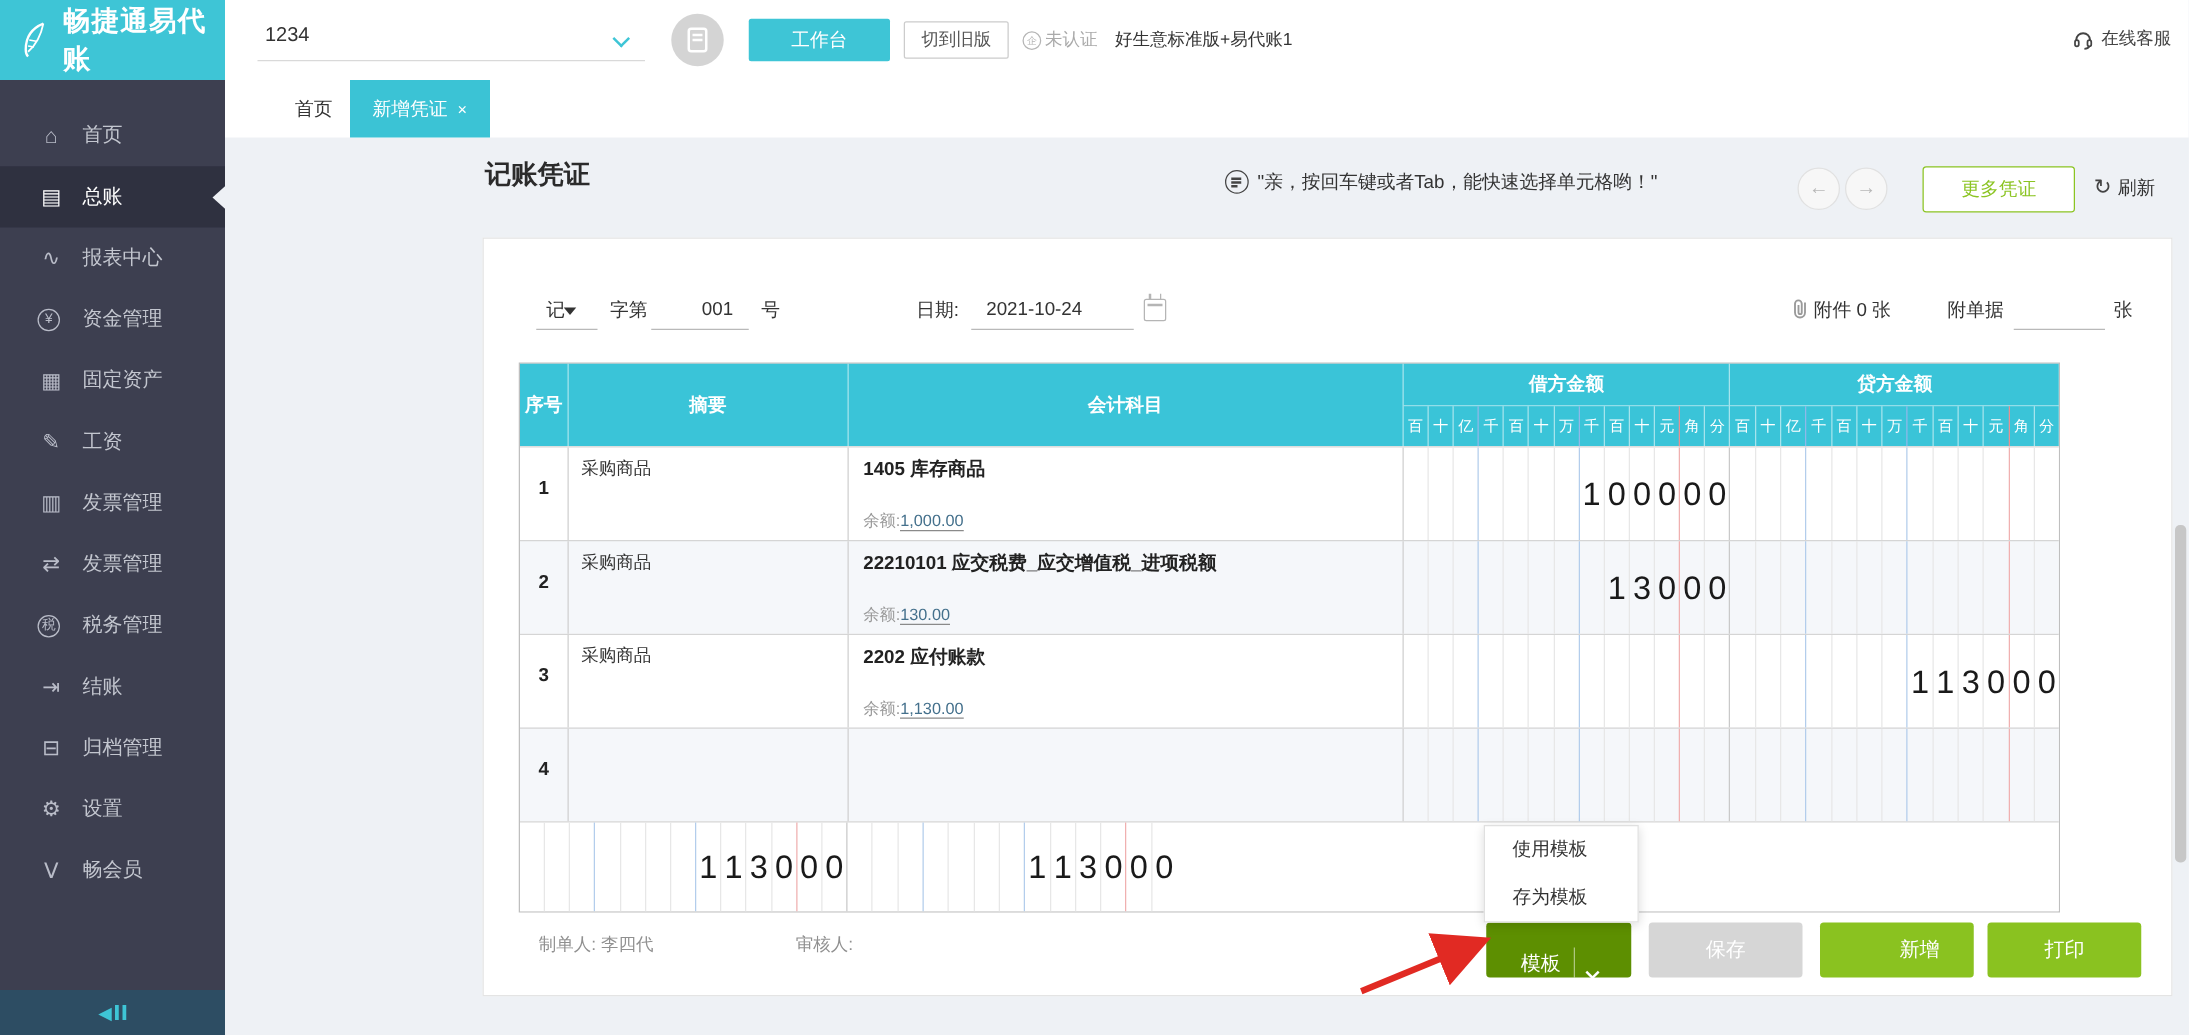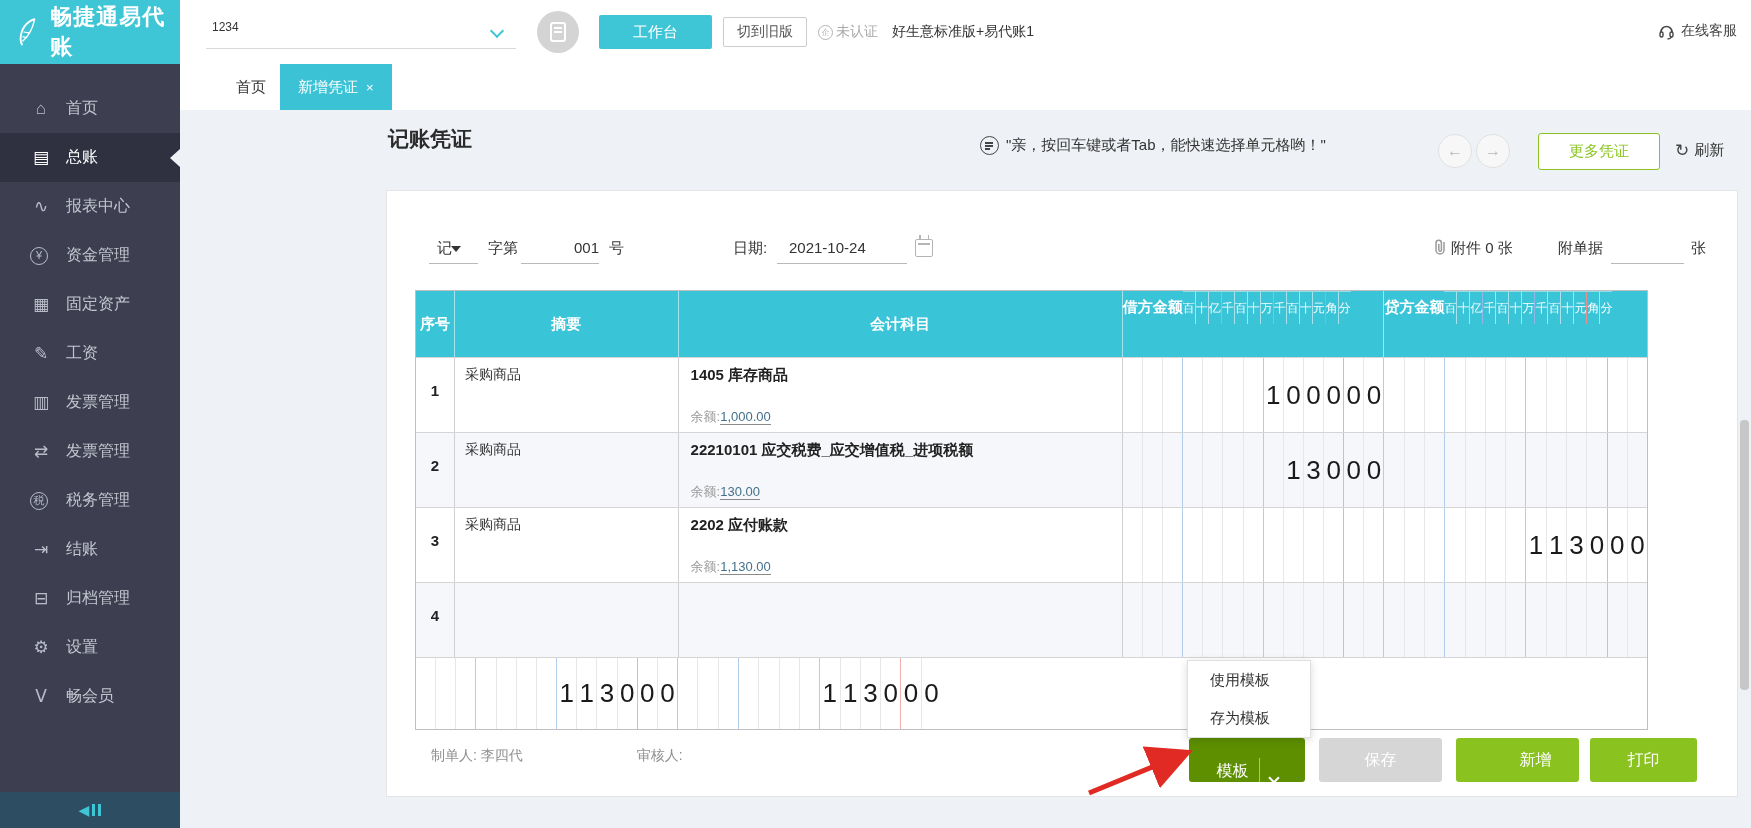--- a/index.html
+++ b/index.html
@@ -19,21 +19,21 @@
   .nav-item.active .notch { position:absolute; right:0; top:50%; transform:translateY(-50%);
       width:0; height:0; border-top:9px solid transparent; border-bottom:9px solid transparent; border-right:10px solid #eef1f5; }
   .ico.circled { border:1.5px solid currentColor; border-radius:50%; width:18px; height:18px; line-height:15px; font-size:11px; margin-right:4px;}
   .collapse-bar { position:absolute; bottom:0; left:0; width:180px; height:36px; background:#2d4d63;
                   display:flex; align-items:center; justify-content:center; gap:3px; cursor:pointer;}
   .collapse-bar .tri { color:#3ec5d6; font-size:14px; line-height:1; }
   .collapse-bar .bar { width:3px; height:12px; background:#3ec5d6; display:inline-block; }
 
   
   .topbar { position:absolute; left:180px; top:0; width:1571px; height:64px; background:#fff; z-index:4; }
-  .acct { position:absolute; left:32px; top:20px; font-size:12px; color:#333; width:300px; cursor:pointer; }
+  .acct { position:absolute; left:32px; top:20px; font-size:16px; color:#333; width:300px; cursor:pointer; }
   .acct-underline { position:absolute; left:26px; top:48px; width:310px; height:1px; background:#d9d9d9; }
   .chev-teal { position:absolute; left:312px; top:26px; width:10px; height:10px; border-right:2px solid #3ec5d6;
                border-bottom:2px solid #3ec5d6; transform:rotate(45deg); }
   .journal { position:absolute; left:357px; top:11px; width:42px; height:42px; border-radius:50%; background:#d4d4d4;
              display:flex; align-items:center; justify-content:center; cursor:pointer;}
   .btn-workbench { position:absolute; left:419px; top:15px; width:113px; height:34px; background:#3ec5d6; color:#fff;
              border:none; border-radius:2px; font-size:15px; cursor:pointer; }
   .btn-oldver { position:absolute; left:543px; top:17px; width:84px; height:30px; background:#fff; color:#555;
              border:1px solid #ccc; border-radius:2px; font-size:14px; cursor:pointer; }
   .uncert { position:absolute; left:638px; top:23px; font-size:14px; color:#aaa; display:flex; align-items:center; gap:3px;}
@@ -66,21 +66,21 @@
   
   .card { position:absolute; left:206px; top:80px; width:1352px; height:607px; background:#fff; border:1px solid #e4e4e4; }
 
   
   .meta { position:absolute; left:0; top:40px; width:100%; height:40px; font-size:15px; color:#333; }
   .meta span { position:absolute; top:8px; }
   .m-word { left:50px; } 
   .m-caret { position:absolute; left:64px; top:15px; width:0; height:0; border-left:5px solid transparent; border-right:5px solid transparent; border-top:6px solid #333; }
   .u1 { position:absolute; left:42px; top:32px; width:49px; height:1px; background:#b9b9b9; }
   .m-wordlabel { left:101px; }
-  .m-num { left:134px; width:78px; text-align:right; }
+  .m-num { left:148px; width:78px; text-align:center; }
   .u2 { position:absolute; left:134px; top:32px; width:78px; height:1px; background:#b9b9b9; }
   .m-numsuffix { left:222px; }
   .m-datelabel { left:346px; }
   .m-date { left:402px; }
   .u3 { position:absolute; left:390px; top:32px; width:130px; height:1px; background:#b9b9b9; }
   .cal { position:absolute; left:528px; top:7px; width:18px; height:18px; border:1.5px solid #b5b5b5; border-radius:2px; }
   .cal:before { content:""; position:absolute; left:2px; right:2px; top:3px; height:1.5px; background:#b5b5b5; }
   .cal i { position:absolute; top:-5px; width:1.5px; height:5px; background:#b5b5b5; }
   .cal i:nth-child(1){ left:3px; } .cal i:nth-child(2){ right:3px; }
   .m-attach { left:1064px; }
@@ -88,21 +88,21 @@
   .m-attachdoc { left:1171px; }
   .u4 { position:absolute; left:1224px; top:32px; width:73px; height:1px; background:#b9b9b9; }
   .m-attachdocunit { left:1304px; }
 
   
   .vtable { position:absolute; left:28px; top:99px; width:1233px; border:1px solid #bfbfbf; }
   .thead { display:flex; background:#3ac4d8; color:#fff; height:66px; }
   .th { display:flex; align-items:center; justify-content:center; font-size:15px; font-weight:bold;
         border-right:1px solid rgba(255,255,255,.55); }
   .th.seq { width:39px; } .th.summary { width:224px; } .th.account { width:445px; }
-  .amt-section { display:flex; flex-direction:row; }
+  .amt-section { display:flex; flex-direction:column; }
   .amt-section.debit { width:262px; border-right:1px solid rgba(255,255,255,.55); }
   .amt-section.credit { width:263px; }
   .amt-title { height:33px; display:flex; align-items:center; justify-content:center; font-size:15px; font-weight:bold; }
   .digit-head { display:flex; height:33px; border-top:1px solid rgba(255,255,255,.45); }
   .digit-head .dc { flex:1; display:flex; align-items:center; justify-content:center; font-size:12px; font-weight:normal;
                     border-right:1px solid rgba(255,255,255,.55); }
   .digit-head .dc:last-child { border-right:none; }
   .digit-head .dc.blue { border-right:1px solid #8fb8e8; }
   .digit-head .dc.red  { border-right:1px solid #e89090; }
 
@@ -130,21 +130,21 @@
   
   .cfoot-text { position:absolute; left:44px; top:556px; font-size:14px; color:#909090; }
   .cfoot-text .aud { margin-left:110px; }
   .btn { position:absolute; top:547px; height:44px; border:none; border-radius:3px; color:#fff; font-size:16px; cursor:pointer; }
   .btn-template { left:802px; width:116px; background:#5d8f01; display:flex; align-items:flex-end; justify-content:center; gap:10px;}
   .btn-template .divi { width:1px; height:24px; background:rgba(255,255,255,.5); }
   .btn-template .chev { width:8px; height:8px; border-right:2px solid #fff; border-bottom:2px solid #fff;
                         transform:rotate(45deg); margin-top:-4px;}
   .btn-save { left:932px; width:123px; background:#d6d6d6; }
   .btn-add { left:1069px; width:123px; background:#8ac220;padding-left:36px; }
-  .btn-print { left:1203px; width:107px; background:#8ac220; }
+  .btn-print { left:1203px; width:123px; background:#8ac220; }
 
   
   .dropdown { position:absolute; left:800px; top:469px; width:124px; background:#fff; border:1px solid #e0e0e0;
               box-shadow:0 2px 8px rgba(0,0,0,.15); z-index:8; }
   .dropdown .dd-item { height:38px; line-height:38px; padding-left:22px; font-size:15px; color:#333; cursor:pointer; }
 
   .arrow-svg { position:absolute; left:694px; top:552px; z-index:9; }
 
   .scroll-thumb { position:absolute; left:1740px; top:420px; width:9px; height:270px; background:#c7c7c7; border-radius:4px; z-index:10;}
 </style>

